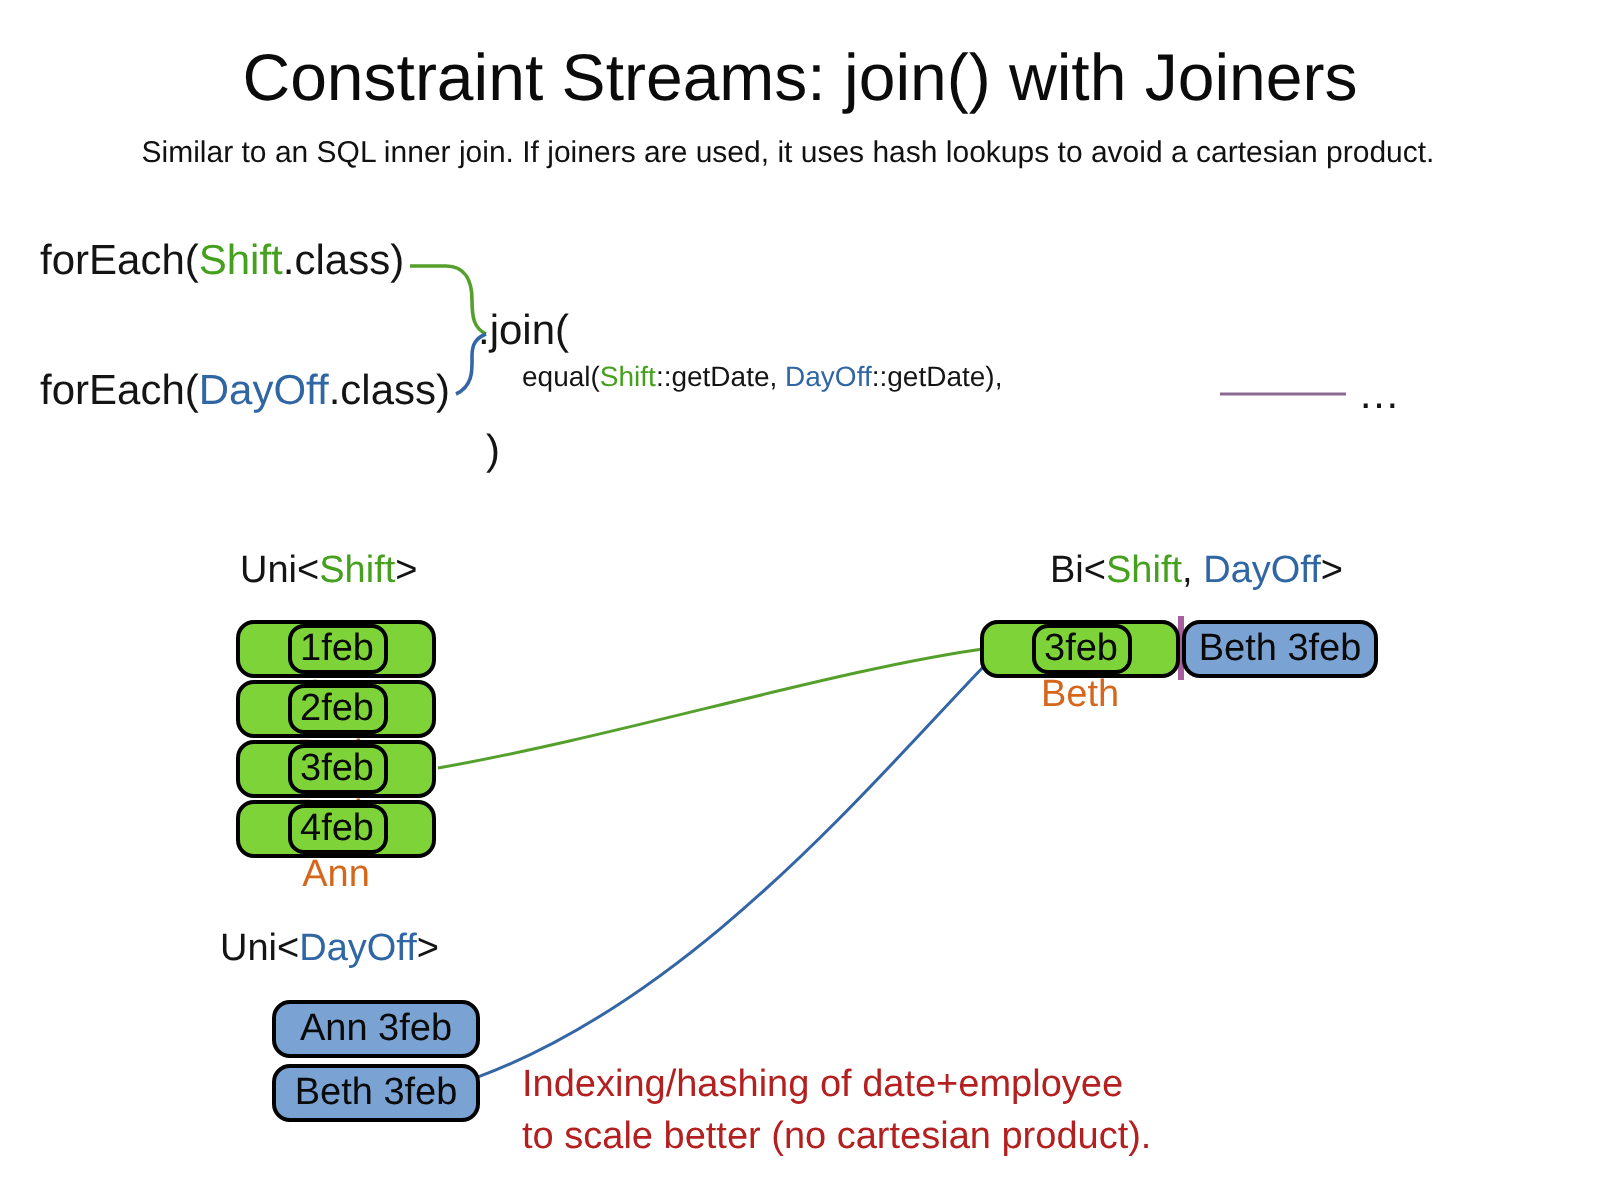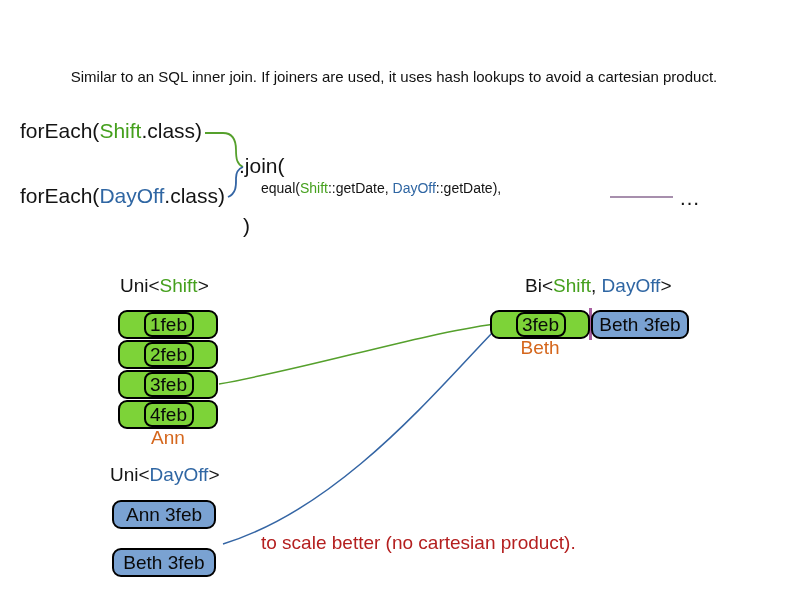--- a/index.html
+++ b/index.html
@@ -48,31 +48,32 @@
     display:flex; align-items:center; justify-content:center; color:#0a0a0a;
   }
   .employee-cell { flex:1; text-align:center; color:var(--orange-text,#d5671d); }
 
   #uni-shift-table { left:118px; top:310px; display:flex; flex-direction:column; gap:1px; }
   #uni-shift-table .fact-row { width:100px; }
 
   #bi-row-green { left:490px; top:310px; width:100px; }
   #bi-row-blue  { left:591px; top:310px; width:98px; }
 
-  #uni-dayoff-table { left:112px; top:500px; display:flex; flex-direction:column; gap:19px; }
+  #uni-dayoff-table { left:136px; top:500px; display:flex; flex-direction:column; gap:3px; }
   #uni-dayoff-table .fact-row { width:104px; }
 
   
   #annotation { left:261px; top:530px; font-size:19px; line-height:26px; color:var(--red-text,#b41f1f); }
 </style>
 </head>
 <body>
 
 <div id="slide">
 
+  <div id="title" class="abs">Constraint Streams: join() with Joiners</div>
   <div id="subtitle" class="abs">Similar to an SQL inner join. If joiners are used, it uses hash lookups to avoid a cartesian product.</div>
 
   <svg id="connectors" viewBox="0 0 800 600">
     <path d="M205,133 L223,133 C233,133 236,141 236,150 C236,159 237,164 243,167" fill="none" style="stroke:var(--green-line,#55a02c); stroke-width:1.8;"></path>
     <path d="M228,197 C237,193 236,184 236,178 C236,172 238,169 243,167" fill="none" style="stroke:var(--blue-line,#3465a4); stroke-width:1.8;"></path>
     <path d="M610,197 L673,197" fill="none" style="stroke:var(--purple,#8a6a92); stroke-width:1.5;"></path>
     <path d="M219,384 C310,368 420,334 495,324" fill="none" style="stroke:var(--green-line,#55a02c); stroke-width:1.5;"></path>
     <path d="M223,544 C340,508 435,392 494,331" fill="none" style="stroke:var(--blue-line,#3465a4); stroke-width:1.5;"></path>
     <path d="M590.5,308 L590.5,340" fill="none" style="stroke:#a85fa0; stroke-width:3;"></path>
   </svg>
@@ -131,16 +132,17 @@
   <div id="uni-dayoff-label" class="abs set-label">
     <span>Uni&lt;</span><span class="cls-blue">DayOff</span><span>&gt;</span>
   </div>
 
   <div id="uni-dayoff-table" class="abs">
     <div class="fact-row blue-box">Ann 3feb</div>
     <div class="fact-row blue-box">Beth 3feb</div>
   </div>
 
   <div id="annotation" class="abs">
+    <div>Indexing/hashing of date+employee</div>
     <div>to scale better (no cartesian product).</div>
   </div>
 
 </div>
 
 </body></html>

